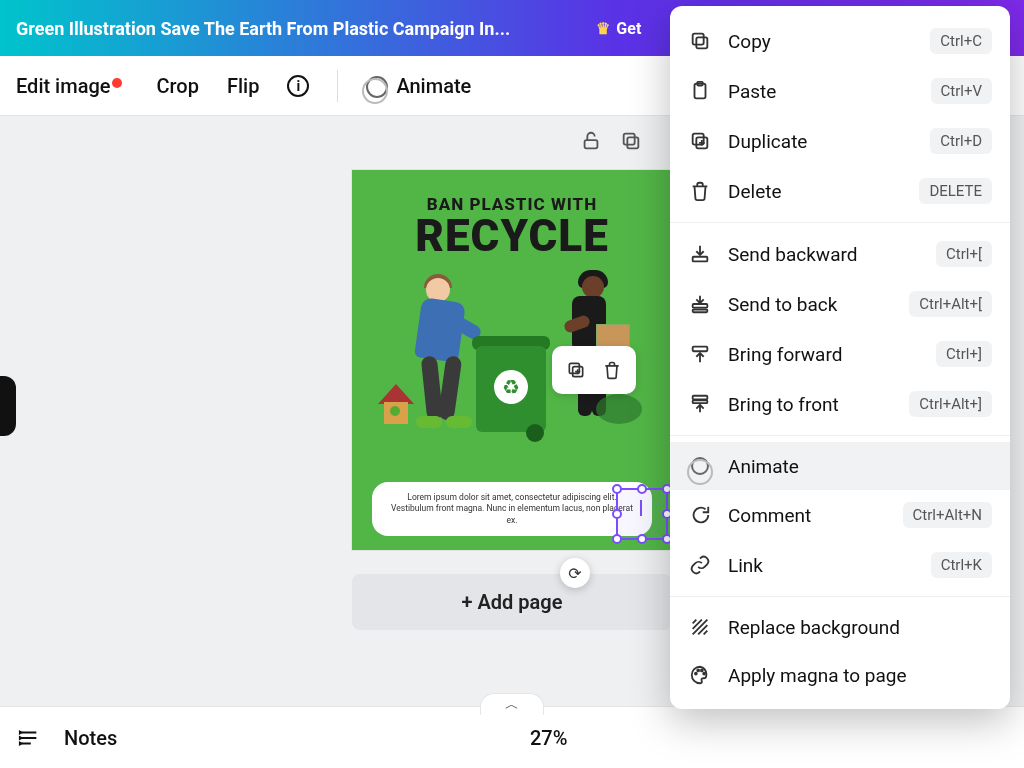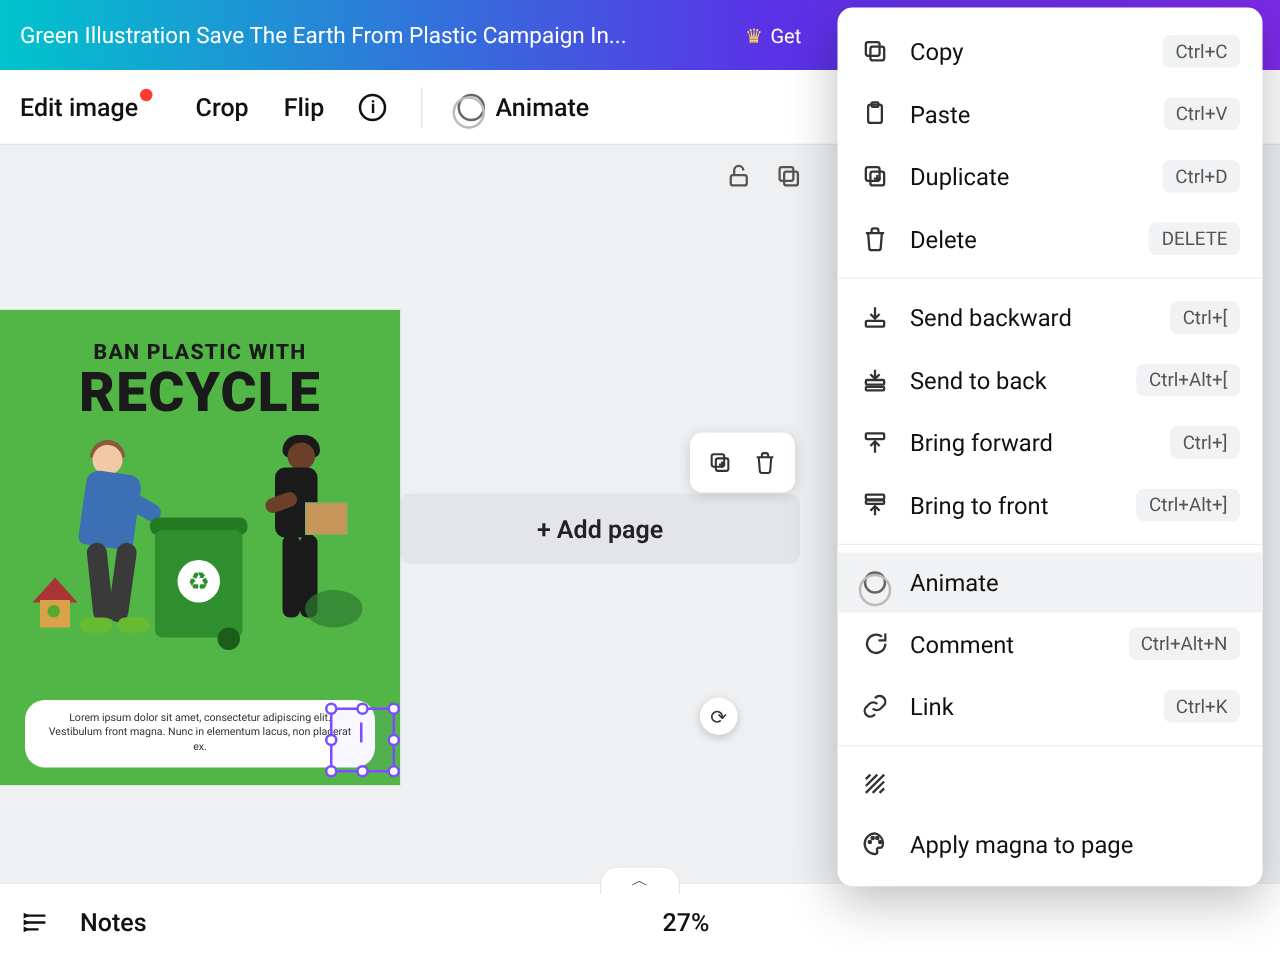--- a/index.html
+++ b/index.html
@@ -1,39 +1,39 @@
 <!DOCTYPE html>
 <html><head>
 <meta charset="utf-8">
 <style>
   * { box-sizing: border-box; margin: 0; padding: 0; font-family: -apple-system, BlinkMacSystemFont, "Segoe UI", Roboto, Helvetica, Arial, sans-serif; }
   html, body { width: 1024px; height: 768px; overflow: hidden; background: #fff; }
   .topbar {
     height: 56px;
     background: linear-gradient(90deg, #00c4cc 0%, #5a32e6 60%, #7d2ae8 100%);
     display: flex; align-items: center; padding: 0 16px; color: #fff;
-    font-weight: 400; font-size: 18px;
+    font-weight: 700; font-size: 18px;
   }
   .topbar .title { flex: 1; white-space: nowrap; overflow: hidden; text-overflow: ellipsis; max-width: 560px;}
   .topbar .pro { display:flex; align-items:center; gap:6px; font-size:16px; margin-left: 20px;}
   .crown { color: #ffd54f; font-size: 16px;}
   .toolbar {
     height: 60px; background: #fff; border-bottom: 1px solid #e5e5e5;
     display: flex; align-items: center; padding: 0 16px; gap: 28px;
     font-size: 20px; font-weight: 500; color: #111;
   }
-  .toolbar .item { display: flex; align-items: center; gap: 8px; cursor: pointer; }
+  .toolbar .item { display: flex; align-items: flex-end; gap: 8px; cursor: pointer; }
   .red-dot { width: 10px; height: 10px; background: #ff3b30; border-radius: 50%; position: relative; top: -10px; left: -6px;}
   .info-circle { width: 22px; height: 22px; border: 2px solid #111; border-radius: 50%; display:flex; align-items:center; justify-content:center; font-size:14px; font-weight:700;}
   .divider-v { width: 1px; height: 32px; background: #ddd; }
   .animate-icon { width: 22px; height: 22px; border: 2px solid #666; border-radius: 50%; position: relative;}
   .animate-icon::after { content:""; position:absolute; width:22px; height:22px; border:2px solid #bbb; border-radius:50%; left:-6px; top:0;}
   .canvas-area {
     position: relative; height: 590px; background: #eef0f2;
-    display: flex; flex-direction: row; align-items: center;
+    display: flex; flex-direction: column; align-items: center;
   }
   .canvas-controls {
     position: absolute; top: 12px; right: 380px; display:flex; gap:14px;
   }
   .ctrl-icon { width: 26px; height:26px; color:#555; display:flex; align-items:center; justify-content:center;}
   .design {
     margin-top: 54px; width: 320px; height: 380px; background: #52b647;
     display:flex; flex-direction:column; align-items:center; padding: 24px 16px 10px 16px;
     position: relative; box-shadow: 0 0 0 1px rgba(0,0,0,0.05);
   }
@@ -337,20 +337,21 @@
   </div>
 
   <div class="menu-sep"></div>
 
   <div class="menu-item">
     <span class="mi-icon">
         <svg width="22" height="22" viewBox="0 0 24 24" fill="none" stroke="#333" stroke-width="2">
           <path d="M4 20L20 4M4 14L14 4M4 8L8 4M10 20L20 10M16 20L20 16"></path>
         </svg>
       </span>
+    <span class="mi-label">Replace background</span>
   </div>
   <div class="menu-item">
     <span class="mi-icon">
         <svg width="22" height="22" viewBox="0 0 24 24" fill="none" stroke="#333" stroke-width="2">
           <path d="M12 3a9 9 0 1 0 0 18c1.7 0 2-1 2-2s-1-2 0-3 3 0 4-1 1-3 1-4a9 9 0 0 0-7-8z"></path>
           <circle cx="7.5" cy="10.5" r="1"></circle>
           <circle cx="10" cy="7" r="1"></circle>
           <circle cx="14" cy="7" r="1"></circle>
           <circle cx="16.5" cy="10.5" r="1"></circle>
         </svg>

